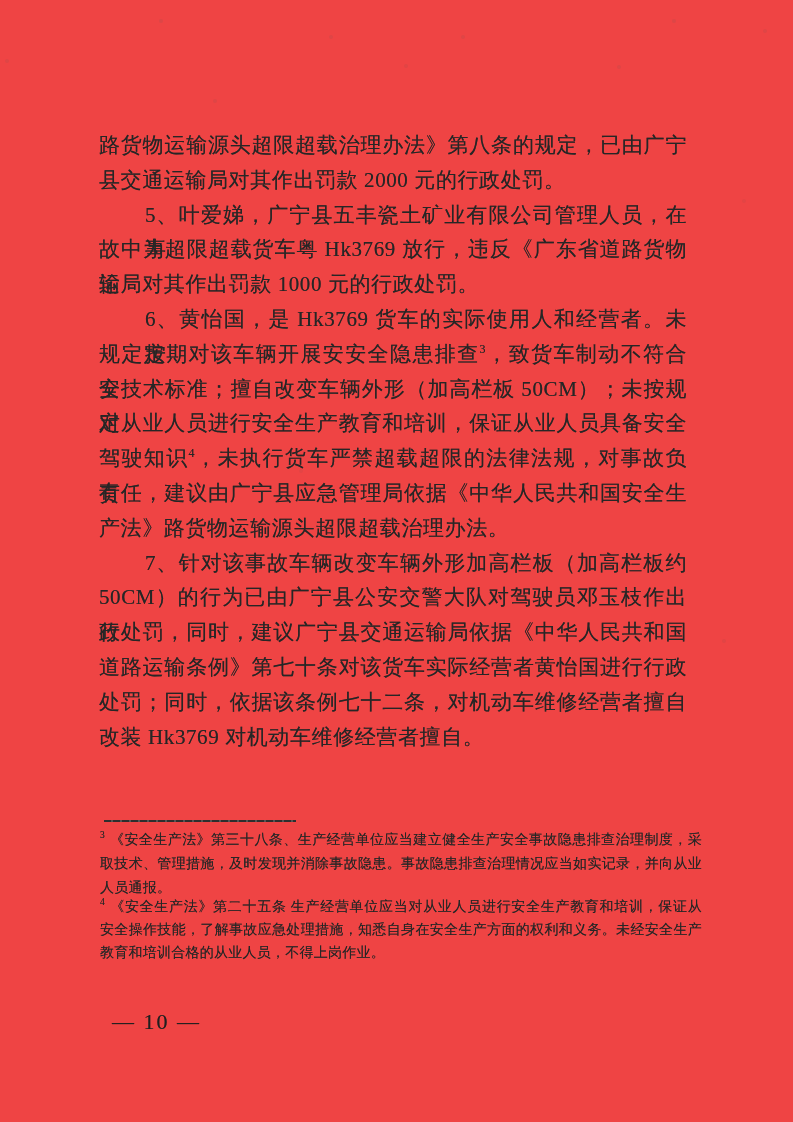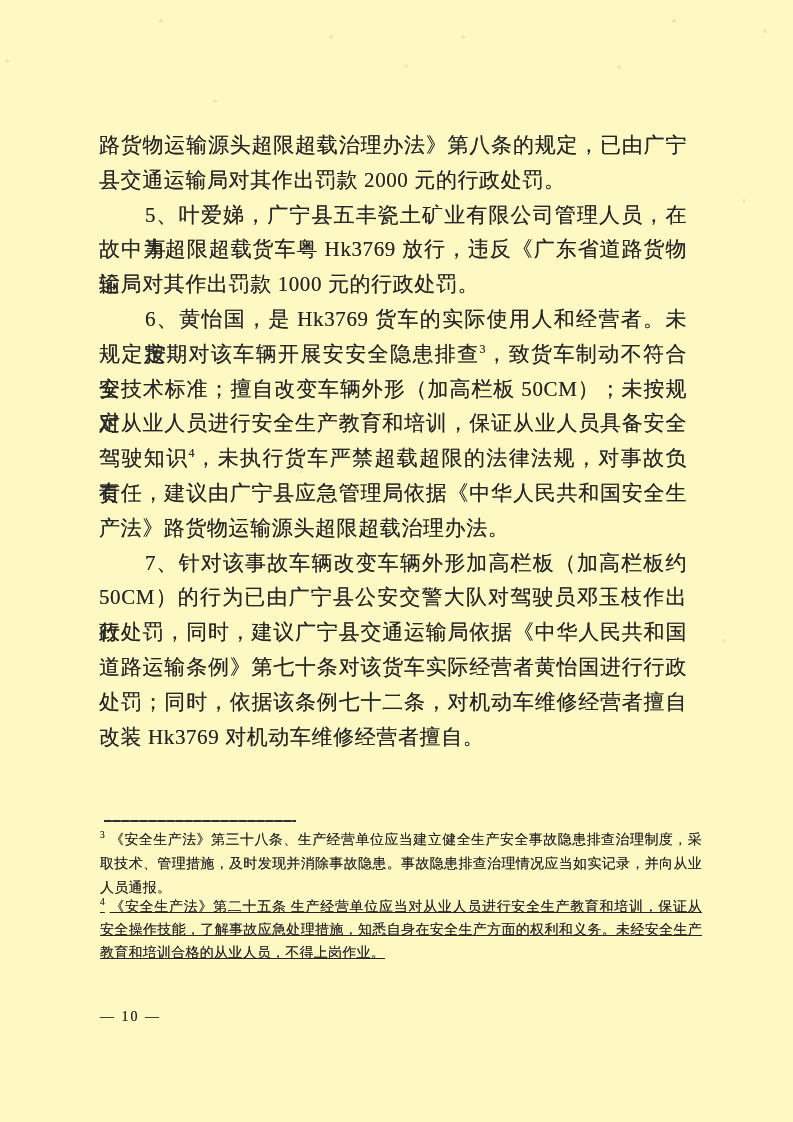--- a/index.html
+++ b/index.html
@@ -1,20 +1,20 @@
 <!DOCTYPE html>
 <html><head>
 <meta charset="utf-8">
 <style>
   * { margin:0; padding:0; box-sizing:border-box; }
   html,body { background:#ffffff; }
   .page {
     position:relative;
     width:793px; height:1122px;
-    background:#fef9c3;
+    background:#ef4444;
     overflow:hidden;
     font-family:"Liberation Serif","DejaVu Serif",serif;
     color:#262626;
     text-shadow:0 0 0.6px rgba(40,40,40,0.65);
   }
   
   .specks {
     position:absolute; left:0; top:0; width:2px; height:2px;
     background:transparent; border-radius:50%;
     box-shadow:
@@ -50,28 +50,28 @@
     width:192px; height:2px;
     background:repeating-linear-gradient(90deg,#2e2e2e 0 7px,#555 7px 9px);
   }
   .footnotes { position:absolute; left:100px; top:828px; width:602px; }
   .footnotes .tline {
     font-size:14px;
     letter-spacing:0.25px;
   }
   .fn-block.fn3 .tline { line-height:24px; height:24px; }
   .fn-block.fn4 { margin-top:-5px; }
-  .fn-block.fn4 .tline { line-height:23px; height:23px;text-decoration:underline; }
+  .fn-block.fn4 .tline { line-height:23px; height:23px; }
   .footnotes sup {
     font-size:9.5px; line-height:0; vertical-align:super;
     margin-right:5px; letter-spacing:0;
   }
   .page-num {
-    position:absolute; left:100px; top:1009px;
-    font-size:14px; letter-spacing:2px; color:#1f1f1f;
+    position:absolute; left:112px; top:1009px;
+    font-size:22px; letter-spacing:2px; color:#1f1f1f;
   }
 </style>
 </head>
 <body>
 
 <div class="page">
   <div class="specks"></div>
 
   <div class="body-text">
       <div class="tline just">路货物运输源头超限超载治理办法》第八条的规定，已由广宁</div>

